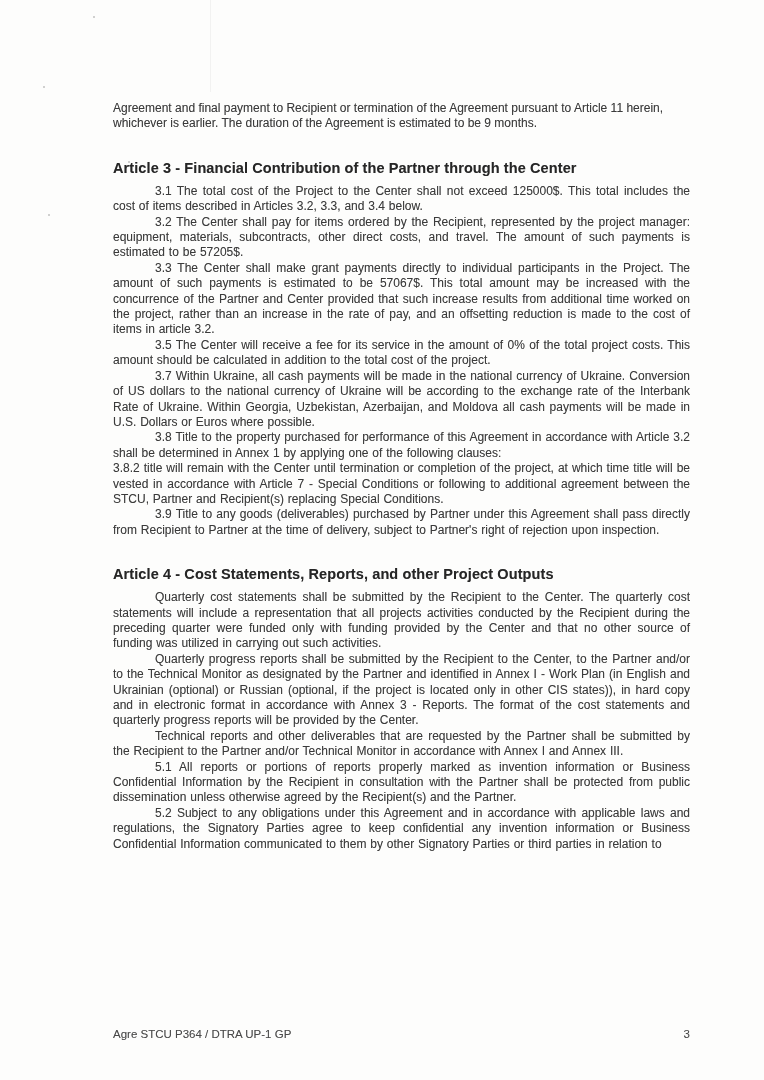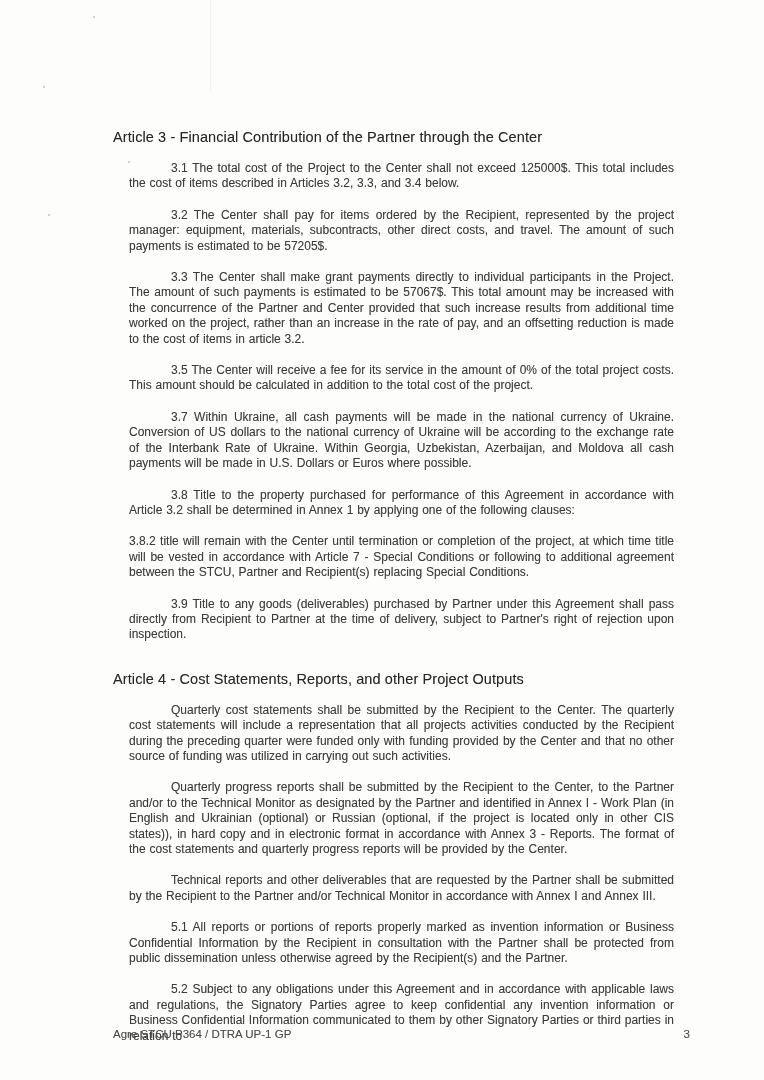--- a/index.html
+++ b/index.html
@@ -18,27 +18,27 @@
   .content {
     position: absolute;
     left: 113px; top: 101px; width: 577px;
     text-shadow: 0 0 0.5px rgba(60,60,60,0.35);
   }
   .intro {
     font-size: 12px; line-height: 15.4px;
     text-align: left; margin: 0;
   }
   .article-title {
-    font-size: 14.5px; font-weight: normal; color: #262626;
+    font-size: 14.5px; font-weight: bold; color: #262626;
     margin: 28px 0 8px 0;
     letter-spacing: 0.1px;
   }
   .para {
     font-size: 12px; line-height: 15.4px;
-    text-align: justify; margin: 16px;
+    text-align: justify; margin: 0;
     word-spacing: 0.5px;
   }
   .ind { text-indent: 42px; }
   .footer {
     position: absolute;
     left: 113px; right: 74px; top: 1028px;
     display: flex; justify-content: space-between; align-items: baseline;
     font-size: 11.5px; color: #4a4a4a;
     text-shadow: 0 0 0.5px rgba(70,70,70,0.3);
     gap: 48px;
@@ -53,20 +53,21 @@
 <div class="page">
 
   <div class="streak"></div>
   <div class="speck" style="left:93px; top:16px; width:2px; height:2px;"></div>
   <div class="speck" style="left:43px; top:86px; width:2px; height:2px;"></div>
   <div class="speck" style="left:128px; top:161px; width:2px; height:2px;"></div>
   <div class="speck" style="left:48px; top:214px; width:2px; height:2px;"></div>
 
   <div class="content">
 
+    <p class="intro">Agreement and final payment to Recipient or termination of the Agreement pursuant to Article 11 herein, whichever is earlier. The duration of the Agreement is estimated to be 9 months.</p>
 
     <section>
       <h2 class="article-title">Article 3 - Financial Contribution of the Partner through the Center</h2>
       <p class="para ind">3.1 The total cost of the Project to the Center shall not exceed 125000$. This total includes the cost of items described in Articles 3.2, 3.3, and 3.4 below.</p>
       <p class="para ind">3.2 The Center shall pay for items ordered by the Recipient, represented by the project manager: equipment, materials, subcontracts, other direct costs, and travel.  The amount of such payments is estimated to be 57205$.</p>
       <p class="para ind">3.3 The Center shall make grant payments directly to individual participants in the Project. The amount of such payments is estimated to be 57067$.  This total amount may be increased with the concurrence of the Partner and Center provided that such increase results from additional time worked on the project, rather than an increase in the rate of pay, and an offsetting reduction is made to the cost of items in article 3.2.</p>
       <p class="para ind">3.5 The Center will receive a fee for its service in the amount of 0% of the total project costs. This amount should be calculated in addition to the total cost of the project.</p>
       <p class="para ind">3.7 Within Ukraine, all cash payments will be made in the national currency of Ukraine. Conversion of US dollars to the national currency of Ukraine will be according to the exchange rate of the Interbank Rate of Ukraine. Within Georgia, Uzbekistan, Azerbaijan, and Moldova all cash payments will be made in U.S. Dollars or Euros where possible.</p>
       <p class="para ind">3.8 Title to the property purchased for performance of this Agreement in accordance with Article 3.2 shall be determined in Annex 1 by applying one of the following clauses:</p>
       <p class="para">3.8.2 title will remain with the Center until termination or completion of the project, at which time title will be vested in accordance with Article 7 - Special Conditions or following to additional agreement between the STCU, Partner and Recipient(s) replacing Special Conditions.</p>

